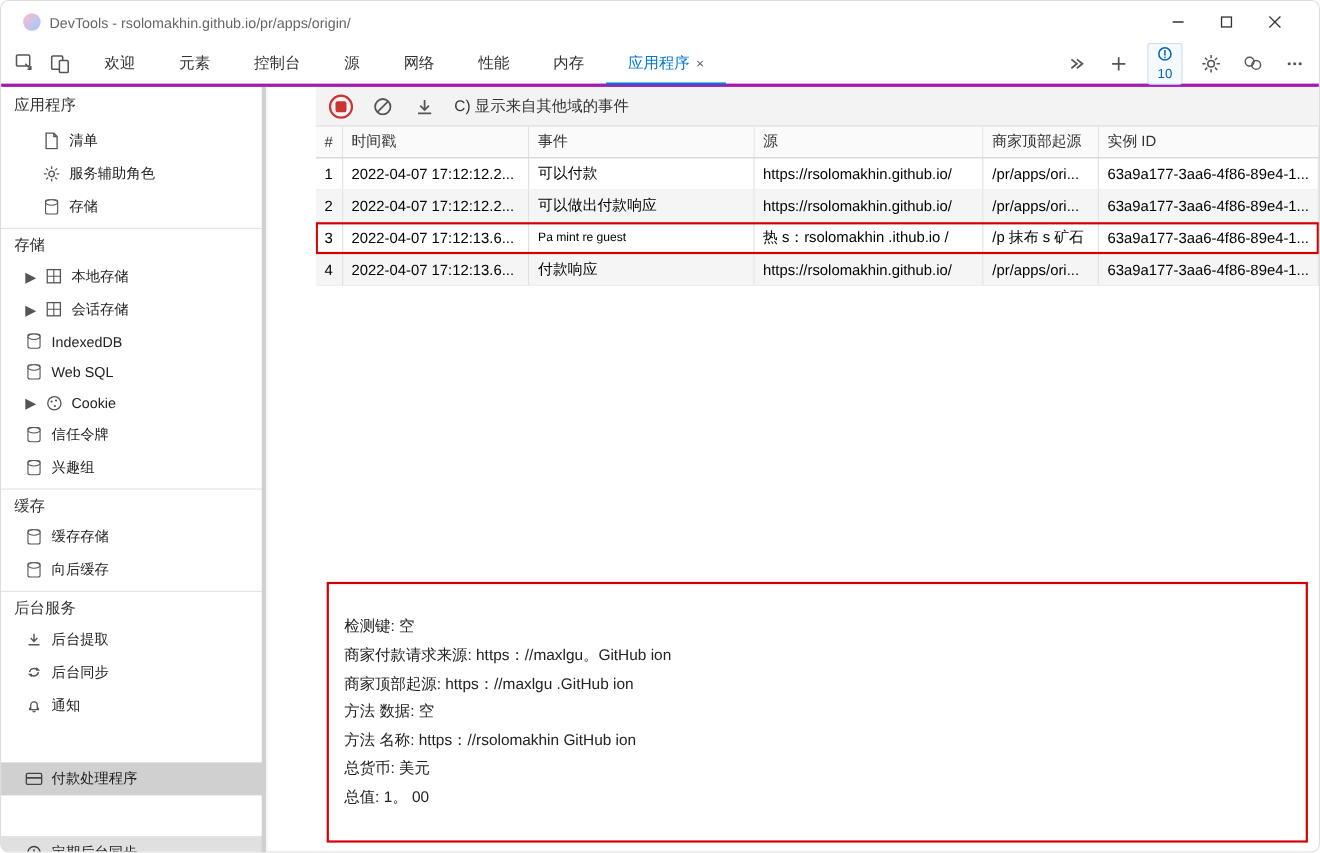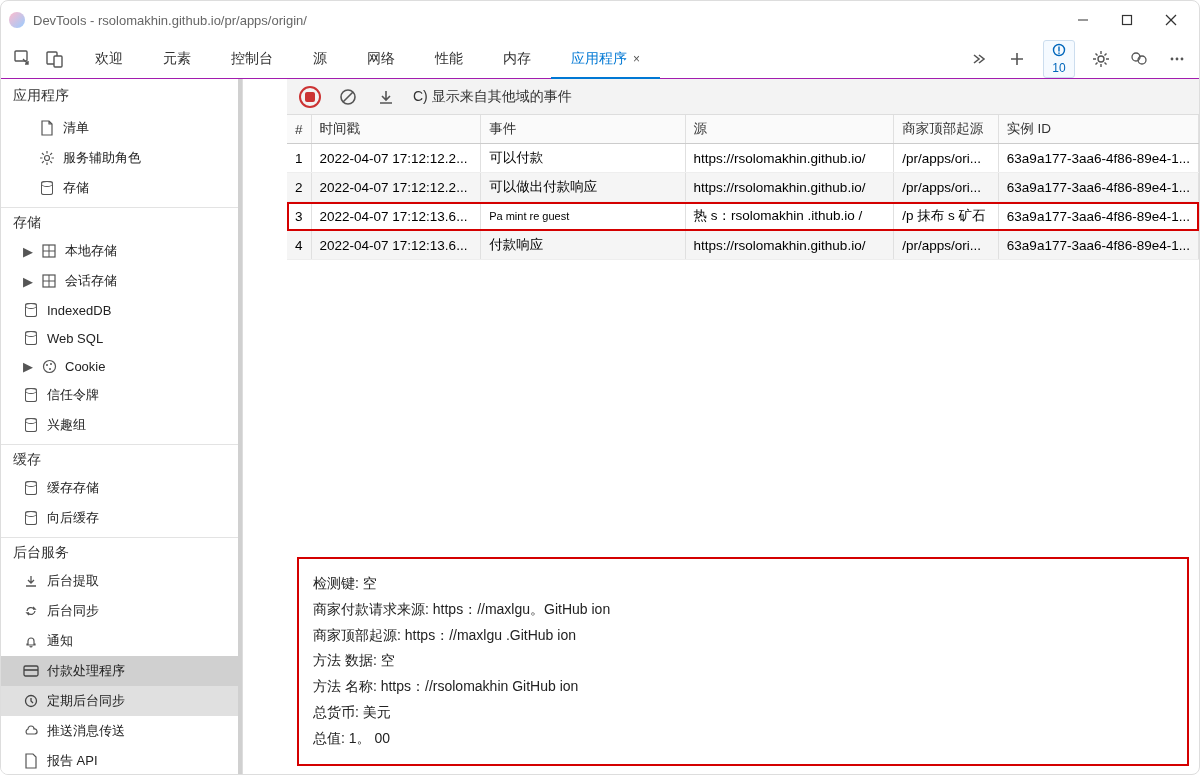--- a/index.html
+++ b/index.html
@@ -1,37 +1,37 @@
 <!DOCTYPE html>
 <html><head>
 <meta charset="utf-8">
 <style>
 * { margin: 0; padding: 0; box-sizing: border-box; font-family: "Segoe UI", Arial, sans-serif; }
 body { width: 1200px; height: 775px; background: #fff; overflow: hidden; border: 1px solid #ddd; border-radius: 8px; }
-.titlebar { height: 38px; display: flex; align-items: center; padding: 0 8px; color: #666; font-size: 13px; }
+.titlebar { height: 38px; display: flex; align-items: center; padding: 0 20px; color: #666; font-size: 13px; }
 .titlebar .favicon { width: 16px; height: 16px; border-radius: 50%; background: linear-gradient(135deg,#fbc,#9cf); margin-right: 8px; }
 .titlebar .title { flex: 1; }
 .win-btns { display: flex; gap: 24px; margin-right: 10px; }
 .win-btn { width: 20px; height: 20px; display: flex; align-items: center; justify-content: center; color: #444; font-size: 14px; }
-.toolbar { height: 40px; display: flex; align-items: center; padding: 0 10px; gap: 8px; border-bottom: 1px solid #a21caf; position: relative; }
+.toolbar { height: 40px; display: flex; align-items: center; padding: 0 10px; gap: 8px; border-bottom: 3px solid #a21caf; position: relative; }
 .tb-icon { width: 24px; height: 24px; display: flex; align-items: center; justify-content: center; color: #555; }
 .tabs { display: flex; align-items: center; height: 100%; flex: 1; }
 .tab { padding: 0 20px; height: 100%; display: flex; align-items: center; font-size: 14px; color: #333; position: relative; cursor: pointer; }
 .tab.active { color: #0078d4; }
 .tab.active::after { content: ""; position: absolute; left: 0; right: 0; bottom: -1px; height: 2px; background: #0078d4; }
 .tab .close-x { margin-left: 6px; font-size: 12px; color: #555; }
 .tb-right { display: flex; align-items: center; gap: 14px; }
 .issue-badge { display: flex; align-items: center; gap: 4px; border: 1px solid #cde; background: #f5faff; border-radius: 3px; padding: 2px 8px; font-size: 12px; color: #0066bb; flex-direction: column; }
 .content { display: flex; height: calc(775px - 38px - 40px); }
 .sidebar { width: 242px; border-right: 1px solid #ddd; overflow-y: auto; font-size: 13px; color: #222; background: #fff; position: relative; }
 .sidebar .splitter { position: absolute; right: 0; top: 0; bottom: 0; width: 4px; background: #d0d0d0; cursor: ew-resize; }
 .side-section-title { padding: 8px 12px; font-size: 14px; color: #333; }
 .side-item { display: flex; align-items: center; gap: 8px; padding: 6px 10px 6px 22px; cursor: pointer; }
 .side-item.top { padding-left: 38px; }
-.side-item.selected { background: #d0d0d0; }
+.side-item.selected { background: #d0d0d0; margin-top: 37px; }
 .side-item.selected.secondary { background: #e0e0e0; }
 .side-subhead { padding: 6px 12px 4px; font-size: 14px; color: #333; border-top: 1px solid #e3e3e3; margin-top: 4px; }
 .expander { width: 10px; text-align: center; color: #555; }
 .icon { width: 16px; height: 16px; display: inline-flex; align-items: center; justify-content: center; }
 .cylinder { width: 12px; height: 14px; border: 1.2px solid #555; border-radius: 3px/2px; position: relative; }
 .cylinder::before { content: ""; position: absolute; top: -1px; left: -1px; right: -1px; height: 4px; border: 1.2px solid #555; border-radius: 50%; background: #fff; }
 .main { flex: 1; display: flex; flex-direction: column; margin-left: 44px; }
 .action-bar { height: 36px; display: flex; align-items: center; gap: 16px; padding: 0 12px; background: #f3f3f3; border-bottom: 1px solid #ddd; font-size: 14px; color: #333; }
 .ab-btn { width: 22px; height: 22px; display: flex; align-items: center; justify-content: center; border-radius: 50%; }
 .record { border: 2px solid #c33; }
@@ -41,21 +41,21 @@
 th, td { text-align: left; padding: 5px 8px; border-right: 1px solid #e0e0e0; border-bottom: 1px solid #eee; white-space: nowrap; overflow: hidden; text-overflow: ellipsis; }
 th { background: #fafafa; font-weight: 400; color: #333; position: sticky; top: 0; border-bottom: 1px solid #ccc; }
 tbody tr:nth-child(even) { background: #f5f5f5; }
 tbody tr.highlight { outline: 2px solid #d40000; outline-offset: -2px; }
 tbody tr.highlight td:nth-child(3) { font-size: 11px; }
 .col-idx { width: 24px; text-align: center; }
 .col-ts { width: 170px; }
 .col-evt { width: 210px; }
 .col-src { width: 210px; }
 .col-sw { width: 105px; }
-.details { border: 2px solid #d40000; margin: 10px; padding: 12px 14px; font-size: 14px; color: #222; line-height: 1.85; }
+.details { border: 2px solid #d40000; margin: 10px; padding: 26px 14px; font-size: 14px; color: #222; line-height: 1.85; }
 svg { display: block; }
 </style>
 </head>
 <body>
 
 <div class="titlebar">
   <div class="favicon"></div>
   <div class="title">DevTools - rsolomakhin.github.io/pr/apps/origin/</div>
   <div class="win-btns">
     <div class="win-btn">

